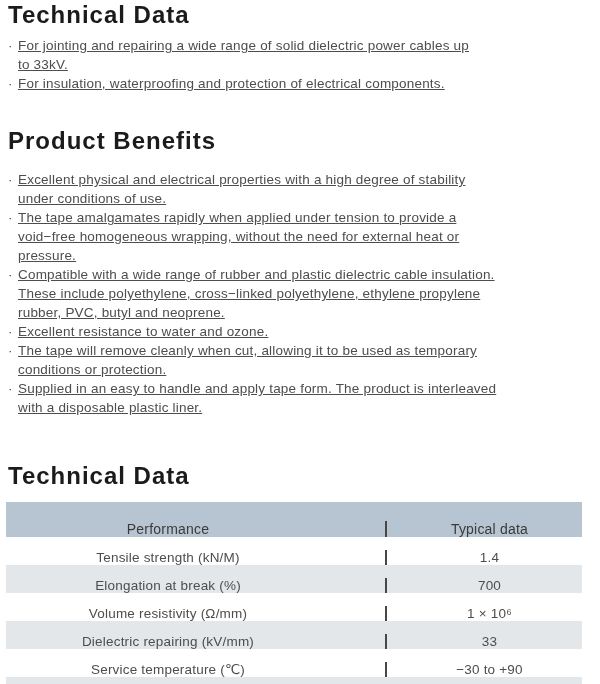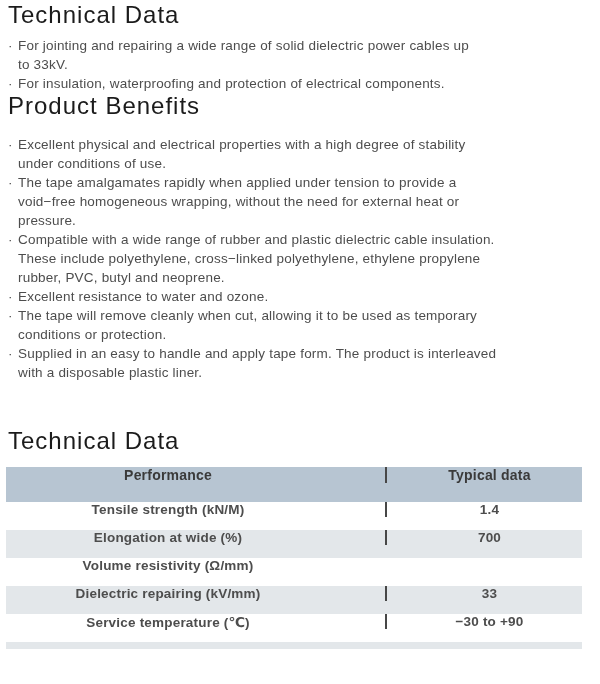--- a/index.html
+++ b/index.html
@@ -16,25 +16,25 @@
   }
   .page {
     padding: 2px 8px 0 8px;
     box-sizing: border-box;
     width: 600px;
   }
   .section-heading {
     margin: 0;
     font-size: 24px;
     line-height: 26px;
-    font-weight: normal;
+    font-weight: bold;
     color: #1b1b1b;
     letter-spacing: 1px;
   }
-  .heading-2 { }
+  .heading-2 { margin-top: 35px; }
   .heading-3 { margin-top: 46px; }
   ul.bullets {
     list-style: none;
     margin: 8px 0 0 0;
     padding: 0;
   }
   ul.bullets-2 { margin-top: 16px; }
   ul.bullets li {
     display: flex;
     align-items: flex-start;
@@ -45,30 +45,30 @@
   }
   .bullet-dot {
     flex: 0 0 10px;
     width: 10px;
     text-align: left;
     color: #4d4d4d;
   }
   .bullet-text {
     flex: 1;
     white-space: pre-line;
+    text-decoration: underline;
   }
   
   .ttable {
     margin: 13px 0 0 -2px;
     width: 576px;
   }
   .trow {
     display: flex;
-    align-items: flex-start;
-    font-weight: bold;
+    align-items: flex-end;
   }
   .trow .cell {
     display: flex;
     align-items: center;
     box-sizing: border-box;
     font-size: 13.5px;
     letter-spacing: 0.2px;
     color: #4d4d4d;
   }
   .cell.cleft {
@@ -163,26 +163,27 @@
         <div class="cell cleft">Performance</div>
         <div class="cell cright">Typical data</div>
       </div>
 
       <div class="trow data">
         <div class="cell cleft">Tensile strength (kN/M)</div>
         <div class="cell cright">1.4</div>
       </div>
 
       <div class="trow data alt">
-        <div class="cell cleft">Elongation at wide (%)</div>
+        <div class="cell cleft">Elongation at break (%)</div>
         <div class="cell cright">700</div>
       </div>
 
       <div class="trow data">
         <div class="cell cleft">Volume resistivity (Ω/mm)</div>
+        <div class="cell cright">1 × 10⁶</div>
       </div>
 
       <div class="trow data alt">
         <div class="cell cleft">Dielectric repairing (kV/mm)</div>
         <div class="cell cright">33</div>
       </div>
 
       <div class="trow data">
         <div class="cell cleft">Service temperature (℃)</div>
         <div class="cell cright">−30 to +90</div>

